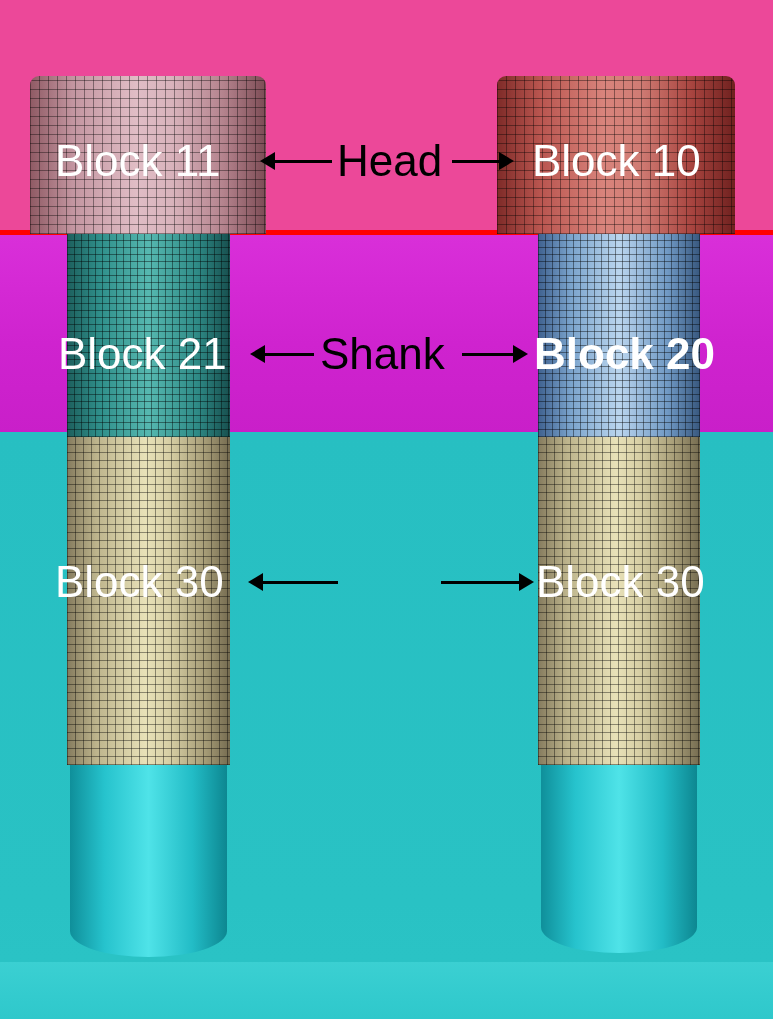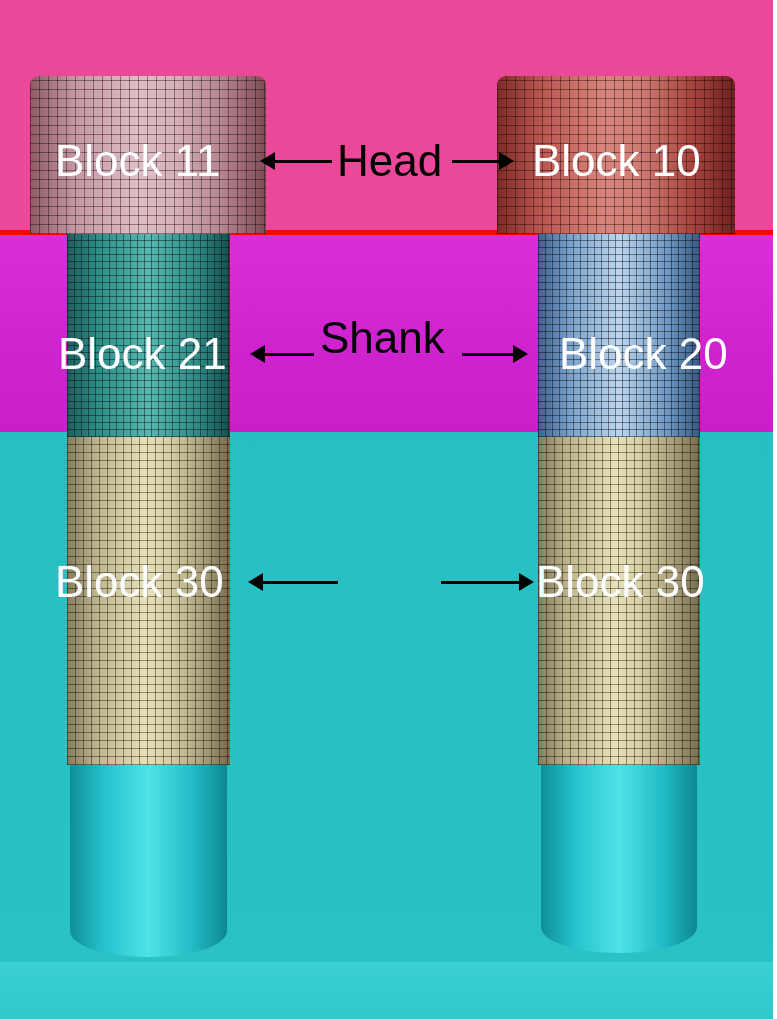--- a/index.html
+++ b/index.html
@@ -111,26 +111,26 @@
     <span class="shaft"></span>
     <span class="tri tri-right"></span>
   </div>
   <div class="lbl white" style="left:532px;top:137px;text-align:right;">Block 10</div>
 
   <div class="lbl white" style="left:58px;top:330px;">Block 21</div>
   <div class="arrow" style="left:250px;top:345px;width:64px;">
     <span class="tri tri-left"></span>
     <span class="shaft"></span>
   </div>
-  <div class="lbl black" style="left:320px;top:314px;">Shank</div>
+  <div class="lbl black" style="left:320px;top:330px;">Shank</div>
   <div class="arrow" style="left:462px;top:345px;width:66px;">
     <span class="shaft"></span>
     <span class="tri tri-right"></span>
   </div>
-  <div class="lbl white" style="left:559px;top:330px;">Block 20</div>
+  <div class="lbl white" style="left:534px;top:330px;font-weight:bold;">Block 20</div>
 
   <div class="lbl white" style="left:55px;top:558px;">Block 30</div>
   <div class="arrow" style="left:248px;top:573px;width:90px;">
     <span class="tri tri-left"></span>
     <span class="shaft"></span>
   </div>
   <div class="arrow" style="left:441px;top:573px;width:93px;">
     <span class="shaft"></span>
     <span class="tri tri-right"></span>
   </div>

